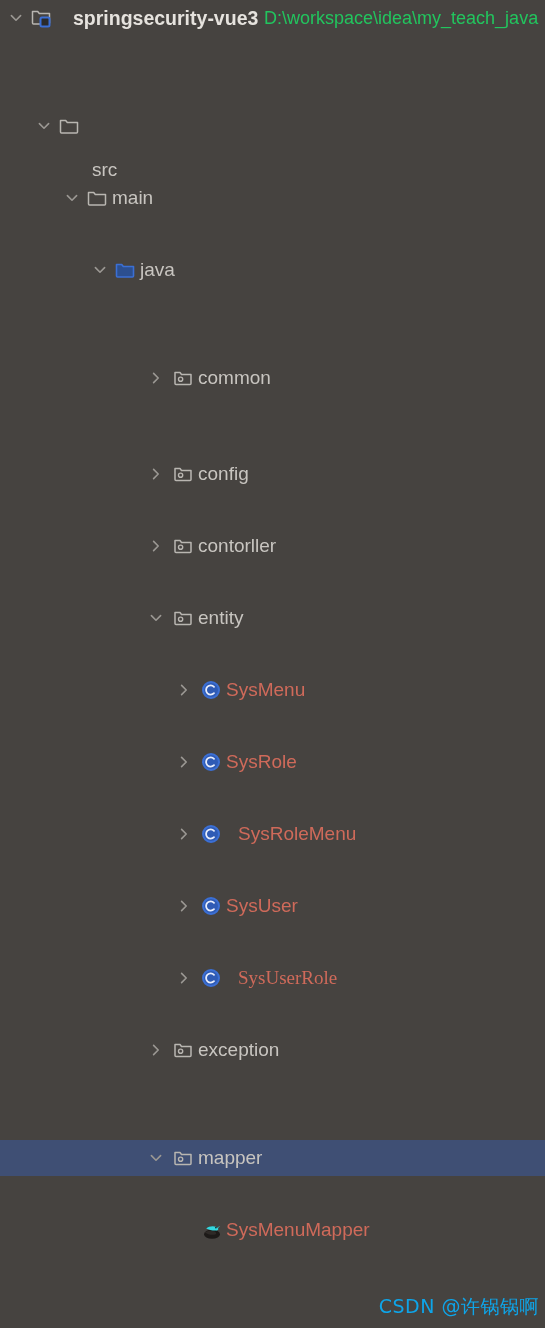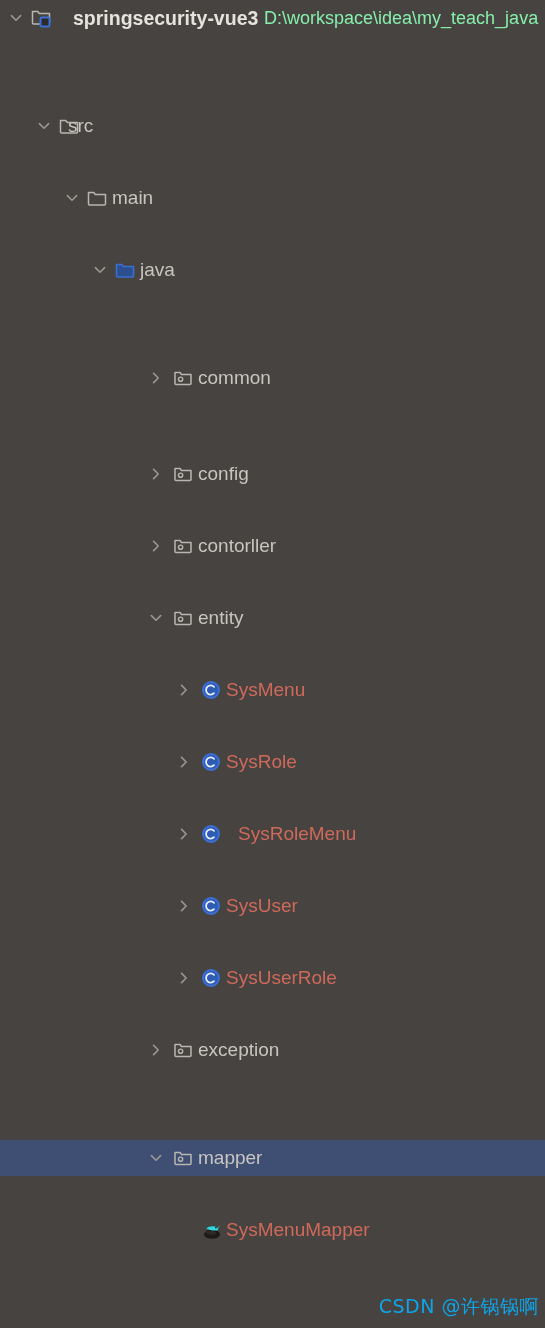--- a/index.html
+++ b/index.html
@@ -58,21 +58,21 @@
     color: #e6e3de;
     font-size: 19.5px;
   }
   .label.idea { color: #8a8a24; }
   .label.red { color: #cf6a5a; }
   .path {
     position: absolute;
     top: 0;
     line-height: 36px;
     font-size: 18px;
-    color: #86efac;
+    color: #22c55e;
   }
   .watermark {
     position: absolute;
     right: 6px;
     bottom: 8px;
     font-size: 19px;
     color: #0ea5e9;
     letter-spacing: 0.5px;
     font-family: "DejaVu Sans", sans-serif;
   }
@@ -100,21 +100,21 @@
       <span class="arrow" style="left: 36px;">
         <svg width="16" height="16" viewBox="0 0 16 16" xmlns="http://www.w3.org/2000/svg">
           <path d="M3.4 5.6L8 10.2l4.6-4.6" fill="none" stroke="#9b9893" stroke-width="1.6" stroke-linecap="round" stroke-linejoin="round"></path>
         </svg>
       </span>
       <span class="icon" style="left: 58px;">
         <svg width="22" height="22" viewBox="0 0 22 22" xmlns="http://www.w3.org/2000/svg">
           <path d="M2.5 5.5h5.2l1.6 2h10.2v9.5a1 1 0 0 1-1 1H3.5a1 1 0 0 1-1-1z" fill="none" stroke="#b9b6b1" stroke-width="1.5" stroke-linejoin="round"></path>
         </svg>
       </span>
-      <span class="label " style="left: 68px;">src</span>
+      <span class="label " style="left: 92px; margin-top: 44px;">src</span>
     </div>
     <div class="row" style="top: 108px;">
       <span class="arrow" style="left: 64px;">
         <svg width="16" height="16" viewBox="0 0 16 16" xmlns="http://www.w3.org/2000/svg">
           <path d="M3.4 5.6L8 10.2l4.6-4.6" fill="none" stroke="#9b9893" stroke-width="1.6" stroke-linecap="round" stroke-linejoin="round"></path>
         </svg>
       </span>
       <span class="icon" style="left: 86px;">
         <svg width="22" height="22" viewBox="0 0 22 22" xmlns="http://www.w3.org/2000/svg">
           <path d="M2.5 5.5h5.2l1.6 2h10.2v9.5a1 1 0 0 1-1 1H3.5a1 1 0 0 1-1-1z" fill="none" stroke="#b9b6b1" stroke-width="1.5" stroke-linejoin="round"></path>
@@ -252,21 +252,21 @@
         <svg width="16" height="16" viewBox="0 0 16 16" xmlns="http://www.w3.org/2000/svg">
           <path d="M5.6 3.4L10.2 8l-4.6 4.6" fill="none" stroke="#9b9893" stroke-width="1.6" stroke-linecap="round" stroke-linejoin="round"></path>
         </svg>
       </span>
       <span class="icon" style="left: 200px;">
         <svg width="22" height="22" viewBox="0 0 22 22" xmlns="http://www.w3.org/2000/svg">
           <circle cx="11" cy="11" r="8" fill="#2f5bb5" stroke="#3b6fd4" stroke-width="2"></circle>
           <path d="M14 7.8a4.6 4.6 0 1 0 0 6.4" fill="none" stroke="#e8eefc" stroke-width="1.8" stroke-linecap="round"></path>
         </svg>
       </span>
-      <span class="label red" style="left: 226px;">SysUserRole</span>
+      <span class="label red" style="left: 238px; font-family: Liberation Serif, serif;">SysUserRole</span>
     </div>
     <div class="row" style="top: 540px;">
       <span class="arrow" style="left: 148px;">
         <svg width="16" height="16" viewBox="0 0 16 16" xmlns="http://www.w3.org/2000/svg">
           <path d="M5.6 3.4L10.2 8l-4.6 4.6" fill="none" stroke="#9b9893" stroke-width="1.6" stroke-linecap="round" stroke-linejoin="round"></path>
         </svg>
       </span>
       <span class="icon" style="left: 172px;">
         <svg width="22" height="22" viewBox="0 0 22 22" xmlns="http://www.w3.org/2000/svg">
           <path d="M3 5.5h5l1.5 2H19v9a1 1 0 0 1-1 1H4a1 1 0 0 1-1-1z" fill="none" stroke="#b9b6b1" stroke-width="1.5" stroke-linejoin="round"></path>

